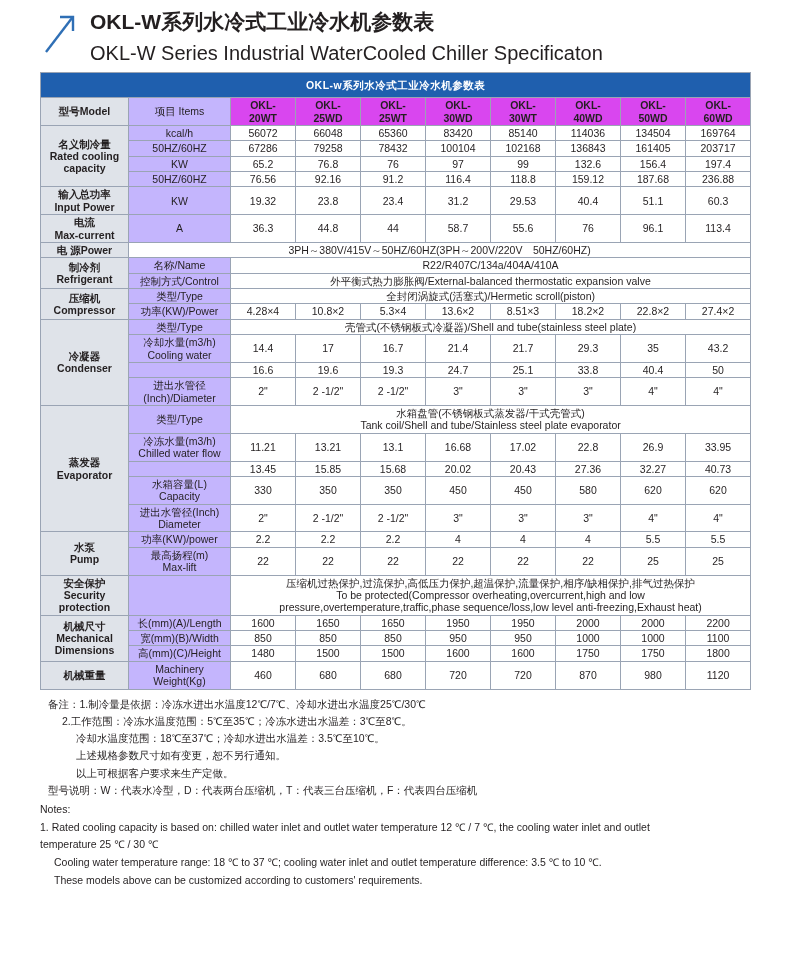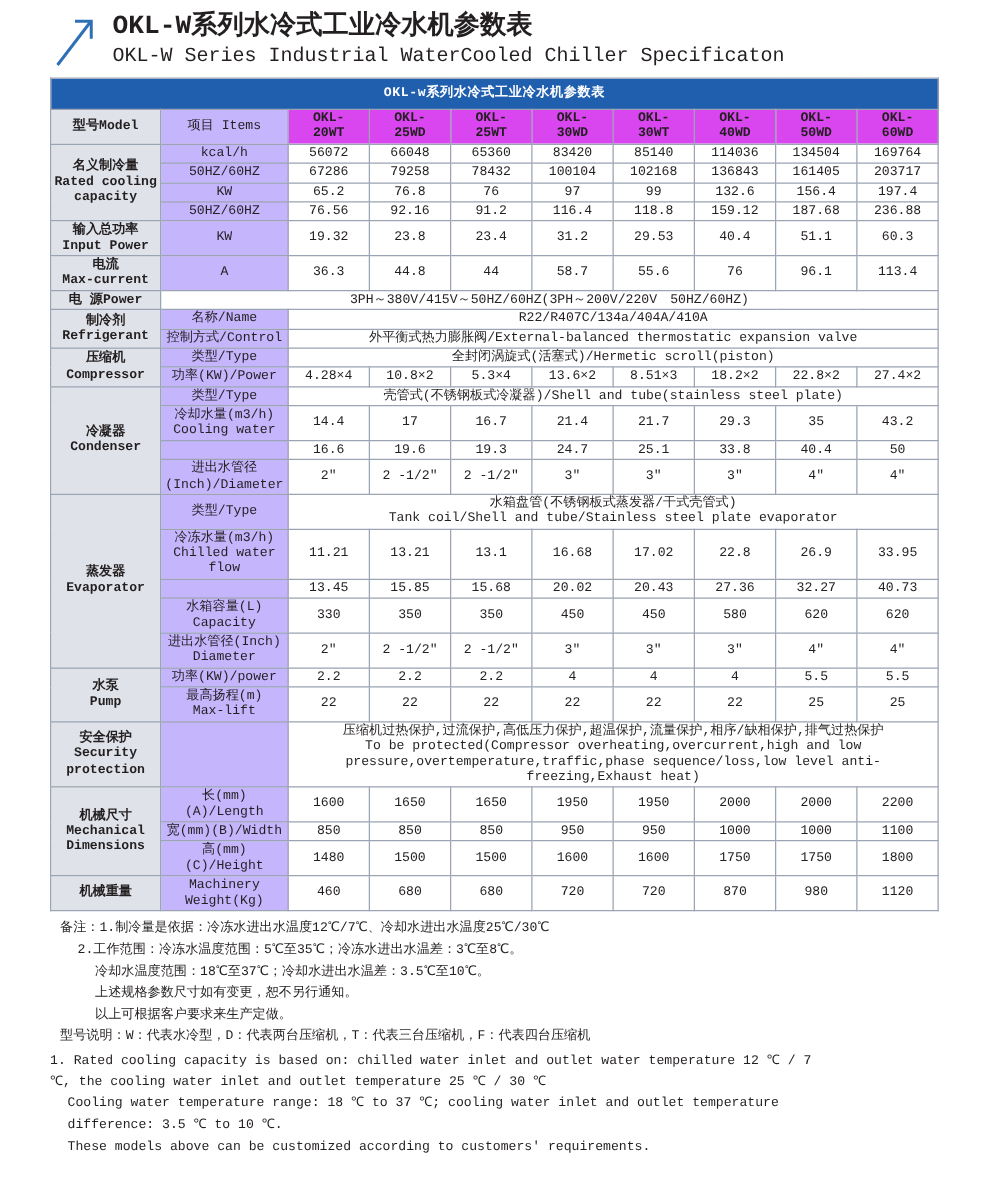--- a/index.html
+++ b/index.html
@@ -3,32 +3,32 @@
 <meta charset="utf-8">
 <style>
   * { box-sizing: border-box; }
   body {
     margin: 0;
     width: 790px;
     background: #ffffff;
     font-family: "Liberation Sans", sans-serif;
     color: #231f20;
   }
-  .page { width: 696px; padding: 0; position: relative; font-family: Liberation Mono, monospace; }
+  .page { width: 696px; padding: 0; position: relative; }
 
   
   .header { display: flex; align-items: flex-start; padding: 8px 0 6px 38px; }
   .logo { width: 46px; height: 46px; flex: 0 0 46px; margin-right: 6px; margin-top: 2px; }
   .titles { padding-top: 2px; }
   .title-cn {
     font-size: 21px; font-weight: bold; letter-spacing: 0px; line-height: 1.15;
     color: #231f20;
   }
   .title-en {
-    font-size: 16px; line-height: 1.3; margin-top: 1px; color: #231f20;
+    font-size: 20px; line-height: 1.3; margin-top: 6px; color: #231f20;
   }
 
   
   .tbl-wrap { padding: 0 40px 0 40px; }
   table.spec { width: 710px; border-collapse: collapse; table-layout: fixed; }
   table.spec td, table.spec th {
     border: 1px solid #9aa4b4;
     font-size: 10.5px;
     text-align: center;
     vertical-align: middle;
@@ -372,19 +372,20 @@
   <div class="notes">
     <div class="cn" id="notes-cn">
         <div class="">备注：1.制冷量是依据：冷冻水进出水温度12℃/7℃、冷却水进出水温度25℃/30℃</div>
         <div class="indent1">2.工作范围：冷冻水温度范围：5℃至35℃；冷冻水进出水温差：3℃至8℃。</div>
         <div class="indent2">冷却水温度范围：18℃至37℃；冷却水进出水温差：3.5℃至10℃。</div>
         <div class="indent2">上述规格参数尺寸如有变更，恕不另行通知。</div>
         <div class="indent2">以上可根据客户要求来生产定做。</div>
         <div class="">型号说明：W：代表水冷型，D：代表两台压缩机，T：代表三台压缩机，F：代表四台压缩机</div>
       </div>
     <div class="en" id="notes-en">
+      <div>Notes:</div>
     <div class="">1. Rated cooling capacity is based on: chilled water inlet and outlet water temperature 12 ℃ / 7 ℃, the cooling water inlet and outlet temperature  25 ℃ / 30 ℃</div>
         <div class="indent1">Cooling water temperature range: 18 ℃ to 37 ℃; cooling water inlet and outlet temperature difference: 3.5 ℃ to 10 ℃.</div>
         <div class="indent1">These models above can be customized according to customers' requirements.</div>
       </div>
   </div>
 
 </div>
 
 </body></html>

